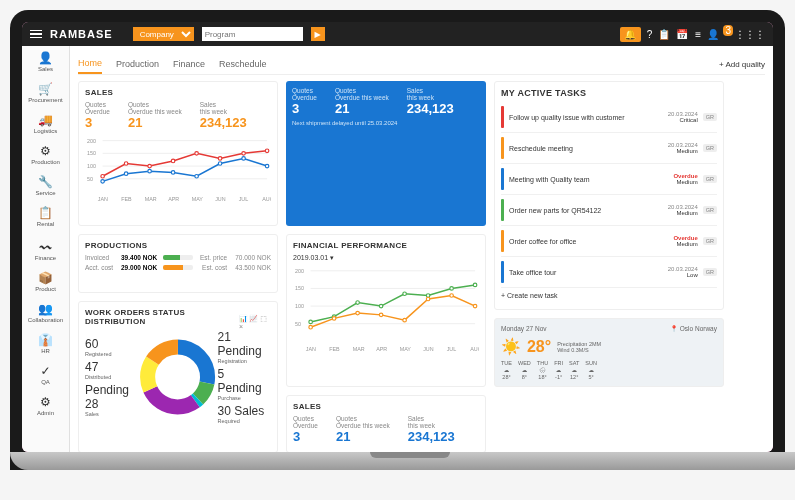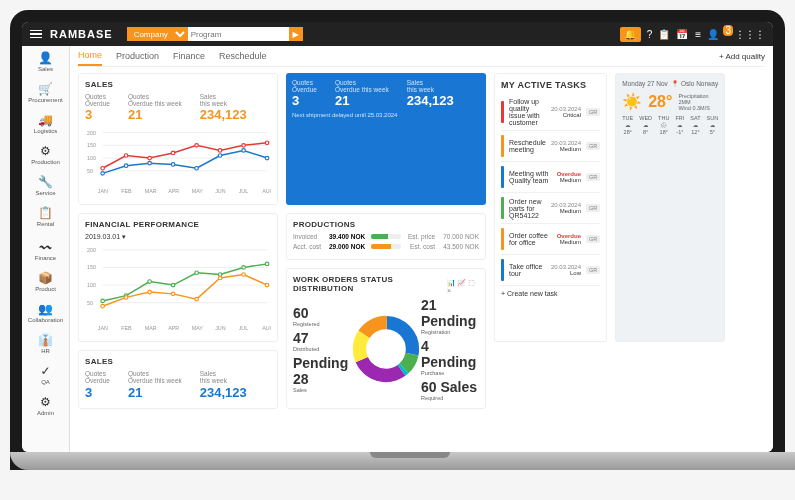--- a/index.html
+++ b/index.html
@@ -5,36 +5,36 @@
 *{box-sizing:border-box;margin:0;padding:0;font-family:Arial,Helvetica,sans-serif}
 body{background:#f5f5f5;display:flex;justify-content:center;align-items:flex-start;padding:10px}
 .laptop{width:775px;background:#1a1a1a;border-radius:18px 18px 0 0;padding:12px 12px 0;position:relative}
 .screen{background:#f9a8d4;border-radius:6px;overflow:hidden;height:430px;display:flex;flex-direction:column}
 .base{width:800px;height:18px;background:linear-gradient(#c8c8c8,#999);border-radius:0 0 60px 60px;margin:0 -12px;position:relative}
 .base::before{content:"";position:absolute;left:50%;transform:translateX(-50%);top:0;width:80px;height:6px;background:#888;border-radius:0 0 8px 8px}
 .topbar{background:#222;color:#fff;height:24px;display:flex;align-items:center;padding:0 8px;gap:8px;font-size:9px}
 .hamburger{display:flex;flex-direction:column;gap:2px;cursor:pointer}
 .hamburger span{width:12px;height:1.5px;background:#fff}
 .brand{font-weight:bold;font-size:11px;letter-spacing:1px}
-.topctrl{display:flex;gap:0;margin-left:6px}
+.topctrl{display:flex;gap:8px;margin-left:12px}
 .topctrl select,.topctrl input{font-size:8px;height:14px;border:none;padding:0 3px}
 .topctrl select{background:#f7941d;color:#fff}
 .topctrl input{width:101px}
 .topctrl .go{width:14px;height:14px;background:#f7941d;display:flex;align-items:center;justify-content:center;color:#fff;font-size:8px}
 .spacer{flex:1}
 .topicons{display:flex;gap:6px;align-items:center}
 .topicons span{font-size:10px;cursor:pointer;position:relative}
 .bell{background:#f7941d;padding:2px 4px;border-radius:2px}
 .badge{position:absolute;top:-4px;right:-4px;background:#f7941d;color:#fff;font-size:6px;padding:0 2px;border-radius:4px}
 .body{flex:1;display:flex;overflow:hidden}
 .sidebar{width:48px;background:#fafafa;border-right:1px solid #e0e0e0;display:flex;flex-direction:column;overflow-y:auto}
 .sidebar::-webkit-scrollbar{width:0}
 .sb-item{display:flex;flex-direction:column;align-items:center;padding:5px 0;font-size:6px;color:#555;cursor:pointer;gap:1px}
 .sb-item .ico{font-size:12px;color:#333}
-.main{flex:1;overflow:auto;padding:0 8px;background:#fff}
+.main{flex:1;overflow:auto;padding:8px 8px;background:#fff}
 .main::-webkit-scrollbar{width:4px}
 .tabs{display:flex;gap:14px;border-bottom:1px solid #eee;font-size:9px;align-items:center}
 .tab{padding:4px 0;color:#666;cursor:pointer}
 .tab.active{color:#f7941d;border-bottom:2px solid #f7941d}
 .addwidget{margin-left:auto;font-size:8px;color:#333;cursor:pointer}
 .grid{display:grid;grid-template-columns:200px 200px 230px;gap:8px;margin-top:6px}
 .card{border:1px solid #eee;border-radius:3px;padding:6px;font-size:8px}
 .card h3{font-size:8px;font-weight:bold;color:#333;margin-bottom:4px;letter-spacing:.3px}
 .stats{display:flex;gap:18px;margin-bottom:4px}
 .stat .lbl{font-size:6.5px;color:#888;line-height:1.1}
@@ -51,41 +51,41 @@
 .prog-row{display:flex;align-items:center;gap:4px;font-size:6.5px;margin:3px 0}
 .prog-row .plbl{width:32px;color:#888}
 .prog-row .pval{font-weight:bold;width:38px}
 .prog-row .bar{flex:1;height:5px;background:#eee;border-radius:2px;overflow:hidden}
 .prog-row .bar span{display:block;height:100%}
 .prog-row .rlbl{width:30px;color:#888;text-align:right}
 .prog-row .rval{width:40px;color:#888;text-align:right}
 .donut-row{display:flex;align-items:center}
 .donut-lbls{display:flex;flex-direction:column;gap:3px;font-size:5.5px;color:#666}
 .donut-lbls .dl{display:flex;flex-direction:column}
-.donut-lbls .dn{font-weight:bold;font-size:14px;color:#333}
+.donut-lbls .dn{font-weight:normal;font-size:12px;color:#333}
 .tasks h3{font-size:9px}
 .task{display:flex;align-items:center;gap:5px;padding:4px 0;border-bottom:1px solid #f0f0f0;font-size:7px}
 .task .bar{width:3px;height:22px;border-radius:1px}
 .task .ttxt{flex:1;color:#333}
 .task .tdate{color:#888;font-size:6px;text-align:right}
 .task .tdate .crit{color:#333}
 .task .tdate .ov{color:#e53935;font-weight:bold}
 .task .tag{background:#eee;color:#888;font-size:5.5px;padding:1px 3px;border-radius:2px}
 .newtask{font-size:7px;color:#333;padding:4px 0;cursor:pointer}
 .weather{background:#eef2f5}
 .weather .wtop{display:flex;justify-content:space-between;font-size:6.5px;color:#666}
 .weather .wmain{display:flex;align-items:center;gap:6px;margin:4px 0}
 .weather .wtemp{font-size:16px;font-weight:bold;color:#f7941d}
 .weather .wdet{font-size:5.5px;color:#666}
 .weather .wdays{display:flex;gap:6px;font-size:5.5px;color:#666}
 .weather .wday{display:flex;flex-direction:column;align-items:center;gap:1px}
-.wo-head{display:flex;align-items:center;justify-content:space-between}
+.wo-head{display:flex;align-items:flex-end;justify-content:space-between}
 .wo-icons{display:flex;gap:3px;font-size:7px;color:#888}
 .salescard .stats{margin-bottom:2px}
-.col3{display:flex;flex-direction:row;gap:8px}
+.col3{display:flex;flex-direction:column;gap:8px}
 </style>
 </head>
 <body>
 
 <div class="laptop">
 <div class="screen">
 
 <div class="topbar">
  <div class="hamburger">
           <span></span>
@@ -345,20 +345,44 @@
                     <span>☁</span>
                     <span>12°</span>
                   </div>
                   <div class="wday">
                     <span>SUN</span>
                     <span>☁</span>
                     <span>5°</span>
                   </div>
                 </div>
    </div>
+  </div>
+
+  <div class="card">
+   <h3>PRODUCTIONS</h3>
+   <div id="prodrows">
+                <div class="prog-row">
+                  <span class="plbl">Invoiced</span>
+                  <span class="pval">39.400 NOK</span>
+                  <div class="bar">
+                    <span style="width:55%;background:#4caf50"></span>
+                  </div>
+                  <span class="rlbl">Est. price</span>
+                  <span class="rval">70.000 NOK</span>
+                </div>
+                <div class="prog-row">
+                  <span class="plbl">Acct. cost</span>
+                  <span class="pval">29.000 NOK</span>
+                  <div class="bar">
+                    <span style="width:65%;background:#f7941d"></span>
+                  </div>
+                  <span class="rlbl">Est. cost</span>
+                  <span class="rval">43.500 NOK</span>
+                </div>
+              </div>
   </div>
 
   <div class="card" style="grid-row:span 2">
    <h3>FINANCIAL PERFORMANCE</h3>
    <div class="datepk"><span>2019.03.01</span> ▾</div>
    <svg class="chart" id="chart2" viewBox="0 0 190 90" style="height:90px">
                 <line x1="18" y1="60" x2="186" y2="60" stroke="#eee"></line>
                 <text x="2" y="62" class="axis">50</text>
                 <line x1="18" y1="42" x2="186" y2="42" stroke="#eee"></line>
                 <text x="2" y="44" class="axis">100</text>
@@ -388,44 +412,20 @@
                 <circle cx="42" cy="54.599999999999994" r="1.8" fill="#fff" stroke="#f7941d" stroke-width="1.2"></circle>
                 <circle cx="66" cy="49.2" r="1.8" fill="#fff" stroke="#f7941d" stroke-width="1.2"></circle>
                 <circle cx="90" cy="51" r="1.8" fill="#fff" stroke="#f7941d" stroke-width="1.2"></circle>
                 <circle cx="114" cy="56.400000000000006" r="1.8" fill="#fff" stroke="#f7941d" stroke-width="1.2"></circle>
                 <circle cx="138" cy="34.800000000000004" r="1.8" fill="#fff" stroke="#f7941d" stroke-width="1.2"></circle>
                 <circle cx="162" cy="31.199999999999996" r="1.8" fill="#fff" stroke="#f7941d" stroke-width="1.2"></circle>
                 <circle cx="186" cy="42" r="1.8" fill="#fff" stroke="#f7941d" stroke-width="1.2"></circle>
               </svg>
   </div>
 
-  <div class="card">
-   <h3>PRODUCTIONS</h3>
-   <div id="prodrows">
-                <div class="prog-row">
-                  <span class="plbl">Invoiced</span>
-                  <span class="pval">39.400 NOK</span>
-                  <div class="bar">
-                    <span style="width:55%;background:#4caf50"></span>
-                  </div>
-                  <span class="rlbl">Est. price</span>
-                  <span class="rval">70.000 NOK</span>
-                </div>
-                <div class="prog-row">
-                  <span class="plbl">Acct. cost</span>
-                  <span class="pval">29.000 NOK</span>
-                  <div class="bar">
-                    <span style="width:65%;background:#f7941d"></span>
-                  </div>
-                  <span class="rlbl">Est. cost</span>
-                  <span class="rval">43.500 NOK</span>
-                </div>
-              </div>
-  </div>
-
   <div class="card" style="grid-row:span 2">
    <div class="wo-head">
     <h3>WORK ORDERS STATUS DISTRIBUTION</h3>
     <div class="wo-icons">📊 📈 ⬚ ×</div>
    </div>
    <div class="donut-row">
     <div class="donut-lbls" id="wo-left">
                   <div class="dl">
                     <span class="dn">60</span>
                     <span>Registered</span>
@@ -446,25 +446,25 @@
                   <circle cx="21" cy="21" r="15.9" fill="transparent" stroke="#9c27b0" stroke-width="8" stroke-dasharray="28.169014084507044 71.83098591549296" stroke-dashoffset="-14.906103286384983"></circle>
                   <circle cx="21" cy="21" r="15.9" fill="transparent" stroke="#ffeb3b" stroke-width="8" stroke-dasharray="15.96244131455399 84.03755868544602" stroke-dashoffset="-43.07511737089203"></circle>
                   <circle cx="21" cy="21" r="15.9" fill="transparent" stroke="#f7941d" stroke-width="8" stroke-dasharray="15.96244131455399 84.03755868544602" stroke-dashoffset="-59.037558685446015"></circle>
                 </svg>
     <div class="donut-lbls" id="wo-right">
                   <div class="dl">
                     <span class="dn">21 Pending</span>
                     <span>Registration</span>
                   </div>
                   <div class="dl">
-                    <span class="dn">4 Pending</span>
+                    <span class="dn">5 Pending</span>
                     <span>Purchase</span>
                   </div>
                   <div class="dl">
-                    <span class="dn">60 Sales</span>
+                    <span class="dn">30 Sales</span>
                     <span>Required</span>
                   </div>
                 </div>
    </div>
   </div>
 
   <div class="card salescard">
    <h3>SALES</h3>
    <div id="sales2rows">
                 <div class="stats">

